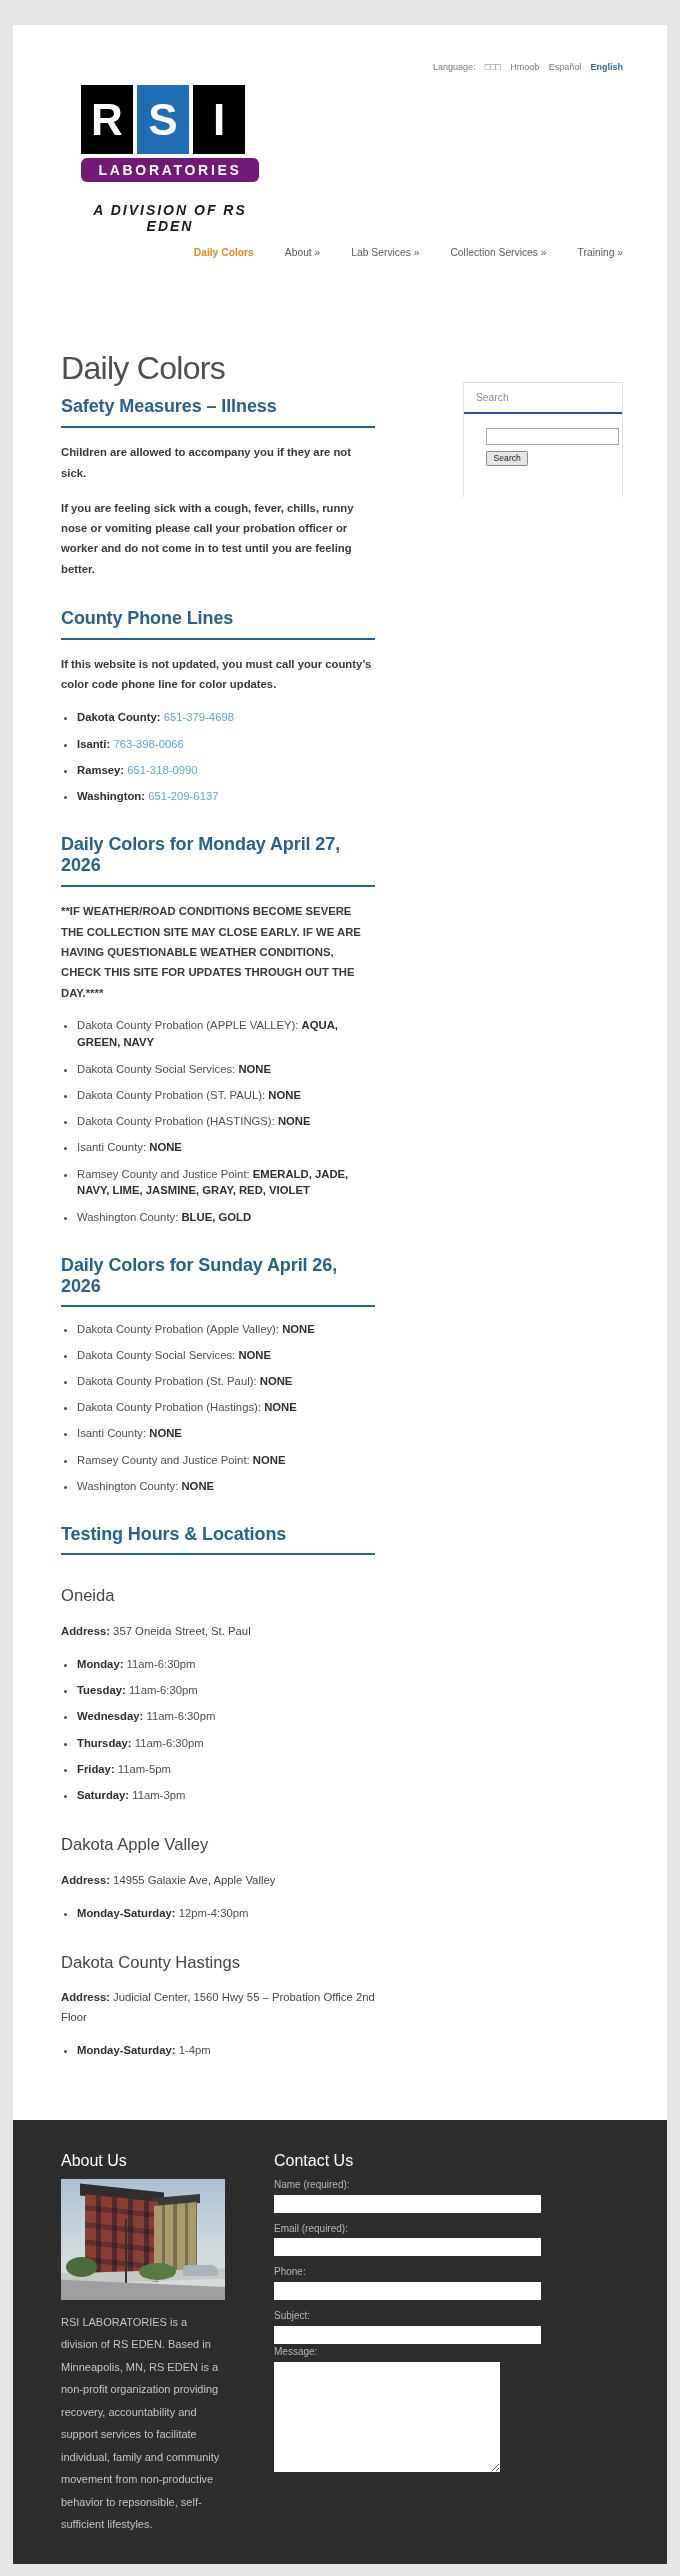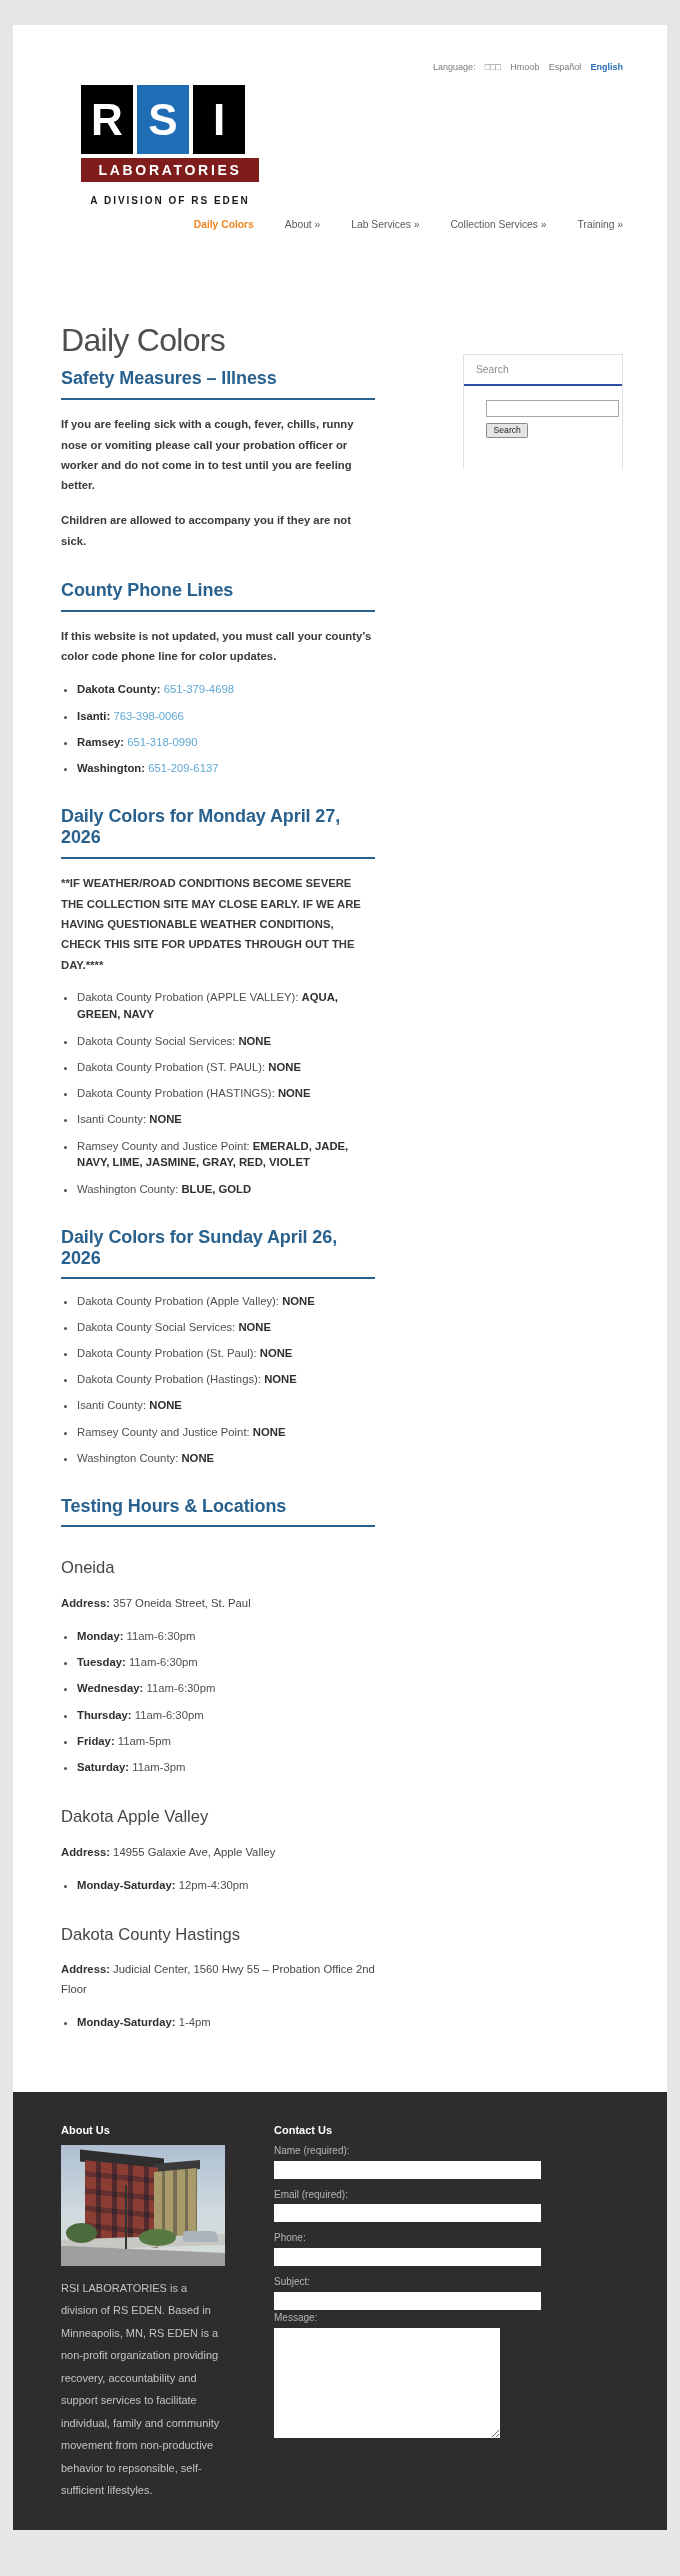--- a/index.html
+++ b/index.html
@@ -17,24 +17,24 @@
               font-size: 9px; color: #7a7a7a; }
   .lang-bar a { text-decoration: none; color: #7a7a7a; }
   .lang-bar a.active { color: #2b6fb4; font-weight: bold; }
   .logo { margin: 13.3px 0 0 20px; width: 178px; cursor: pointer; }
   .logo-tiles { display: flex; gap: 4px; }
   .logo-tiles .tile {
     width: 52px; height: 69px; background: #000; color: #fff;
     font-size: 44px; font-weight: bold; display: flex; align-items: center; justify-content: center;
   }
   .logo-tiles .tile.blue { background: #1e6db5; }
-  .logo-bar { margin-top: 4px; background: #7f1d1d; color: #fff; text-align: center;
-              font-size: 14px; font-weight: bold; letter-spacing: 2.7px; padding: 3.3px 0 4px; }
-  .logo-sub { margin-top: 13px; text-align: center; font-size: 10px; font-weight: bold;
-              letter-spacing: 2px; color: #1a1a1a; }
+  .logo-bar { margin-top: 4px; background: #701a75; color: #fff; text-align: center;
+              font-size: 14px; font-weight: bold; letter-spacing: 2.7px; padding: 3.3px 0 4px; border-radius: 6px; }
+  .logo-sub { margin-top: 20px; text-align: center; font-size: 14px; font-weight: bold;
+              letter-spacing: 2px; color: #1a1a1a; font-style: italic; }
   .main-nav { display: flex; justify-content: flex-end; gap: 31px; margin-top: 13.3px; }
   .main-nav a { text-decoration: none; font-size: 10.3px; color: #5a5a5a; }
   .main-nav a.active { color: #ee8622; font-weight: bold; }
 
   
   .content-row { display: flex; justify-content: space-between; padding: 92px 44px 43px 48px; }
   main.content { width: 314px; }
   h1.page-title { font-size: 32px; font-weight: 300; color: #4e4e4e; letter-spacing: -0.7px; margin: 0 0 9.3px; }
   h2.section-h {
     font-size: 18px; font-weight: 600; color: #29618e; letter-spacing: -0.1px;
@@ -62,21 +62,21 @@
   .btn-native {
     margin-top: 6px; background: #e5e5e5; border: 0.7px solid #8a8a8a; border-radius: 1.3px;
     font-size: 8.6px; color: #222; padding: 1.3px 6.6px; cursor: pointer;
     font-family: "Liberation Sans", sans-serif;
   }
 
   
   footer.site-footer { background: #2d2d2d; padding: 32px 44px 28px 48px; }
   .footer-cols { display: flex; gap: 49px; }
   .about-col { width: 164px; }
-  .f-head { color: #fff; font-size: 11px; font-weight: bold; margin-bottom: 9.3px; }
+  .f-head { color: #fff; font-size: 16px; font-weight: normal; margin-bottom: 9.3px; }
   .photo { position: relative; width: 164px; height: 121px; overflow: hidden;
            background: linear-gradient(#aebfd2 0%, #cfdade 55%, #d8dcd8 100%); }
   .photo div { position: absolute; }
   .ph-bldg-front { left: 24px; top: 18.6px; width: 73px; height: 80px; background: #8a3d33;
     background-image:
       repeating-linear-gradient(90deg, transparent 0 10.6px, rgba(25,25,40,.5) 10.6px 16px),
       repeating-linear-gradient(0deg, transparent 0 12px, rgba(25,25,40,.35) 12px 17.3px);
     transform: skewY(6deg); }
   .ph-bldg-side { left: 93px; top: 25px; width: 43px; height: 69px; background: #a89a6a;
     background-image: repeating-linear-gradient(90deg, transparent 0 8px, rgba(40,40,50,.4) 8px 11.3px);
@@ -134,22 +134,22 @@
         <a href="#">Training »</a>
       </nav>
   </header>
 
   <div class="content-row">
     <main class="content">
       <h1 class="page-title">Daily Colors</h1>
 
       <section>
         <h2 class="section-h">Safety Measures – Illness</h2>
+        <p class="bold">Children are allowed to accompany you if they are not sick.</p>
         <p class="bold">If you are feeling sick with a cough, fever, chills, runny nose or vomiting please call your probation officer or worker and do not come in to test until you are feeling better.</p>
-        <p class="bold">Children are allowed to accompany you if they are not sick.</p>
       </section>
 
       <section>
         <h2 class="section-h">County Phone Lines</h2>
         <p class="bold">If this website is not updated, you must call your county’s color code phone line for color updates.</p>
         <ul>
 
             <li>
               <b>Dakota County:</b>
               <a href="#" class="phone-link">651-379-4698</a>

